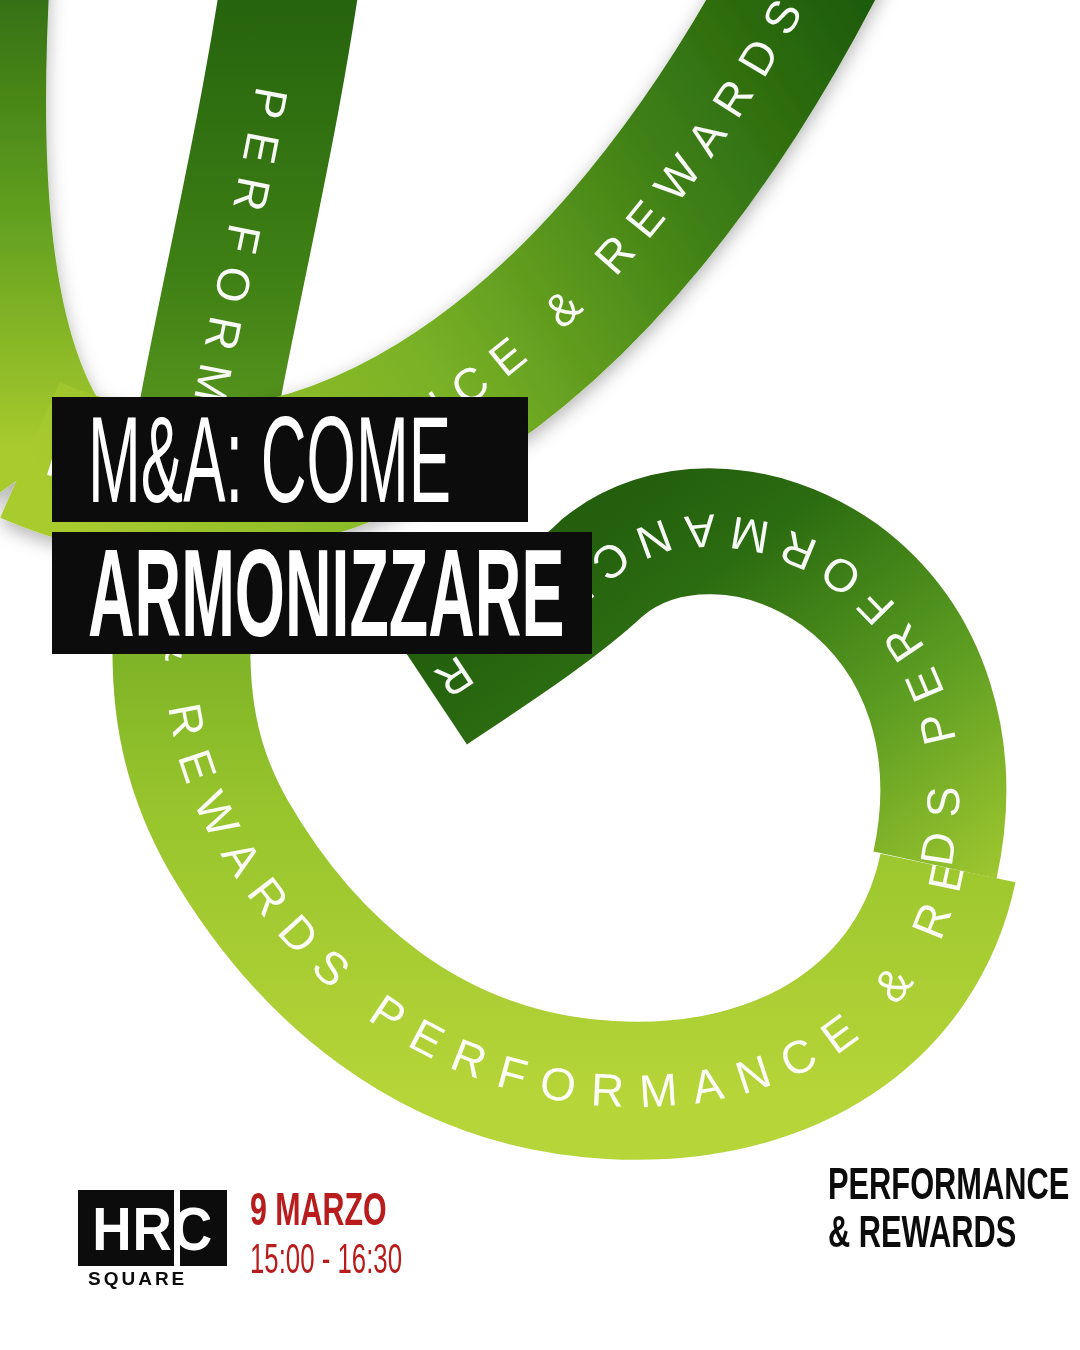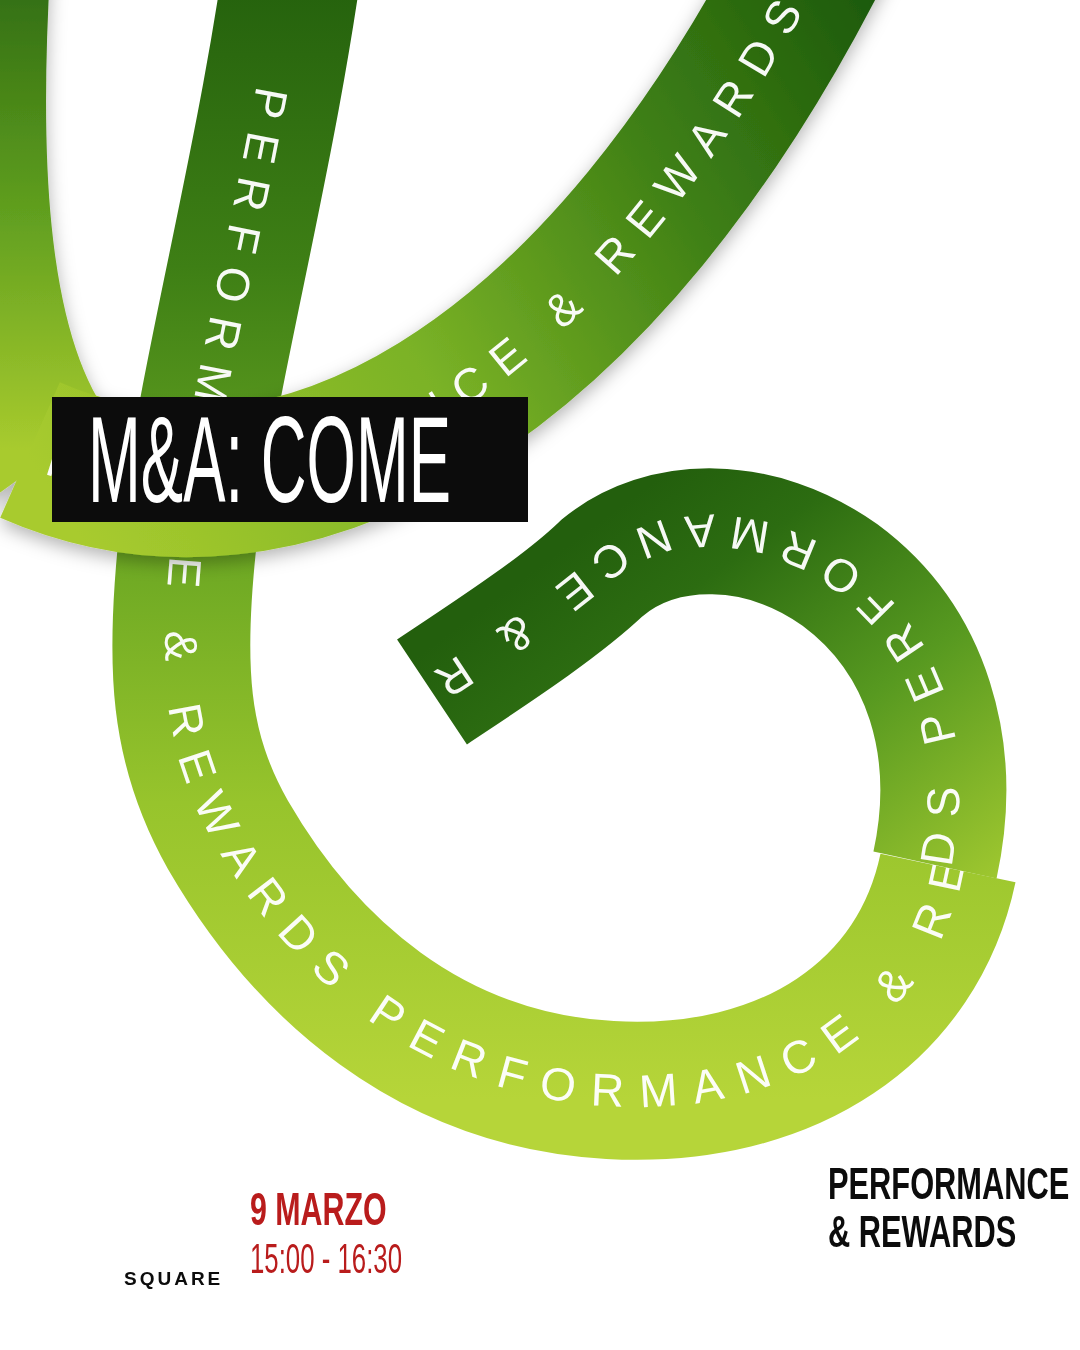--- a/index.html
+++ b/index.html
@@ -49,21 +49,21 @@
     background:#0c0c0c;display:flex;align-items:center;justify-content:center;
   }
   .hrc-logo .hrc-text{
     color:#ffffff;font-weight:700;font-size:62px;
     display:inline-block;transform:scaleX(0.88);transform-origin:center;
     letter-spacing:1px;
   }
   .hrc-slit{position:absolute;left:96px;top:0;width:6px;height:76px;background:#ffffff;}
   .hrc-square{
     position:absolute;left:88px;top:1268px;
-    color:#0c0c0c;font-weight:700;font-size:19px;letter-spacing:3px;margin-left:36px;
+    color:#0c0c0c;font-weight:700;font-size:19px;letter-spacing:3px;
   }
   .date-block{position:absolute;left:250px;top:1186px;color:#b91c1c;}
   .date-line{
     display:block;font-size:46px;font-weight:700;line-height:46px;
     transform:scaleX(0.66);transform-origin:left center;white-space:nowrap;
   }
   .time-line{
     display:block;font-size:43px;font-weight:400;line-height:46px;margin-top:3px;
     transform:scaleX(0.6);transform-origin:left center;white-space:nowrap;
   }
@@ -129,21 +129,28 @@
       <path id="ribbonB1" d="M 30,450 C 280,560 600,400 835,-85" fill="none" stroke="url(#gradB1)" stroke-width="148"></path>
     </g>
     <text class="ribbon-text" dominant-baseline="central">
       <textPath href="#ribbonB1" startOffset="20">PERFORMANCE &amp; REWARDS PERFOR</textPath>
     </text>
   </svg>
 
   <div id="box1" class="title-box">
     <span class="title-line">M&amp;A: COME</span>
   </div>
+  <div id="box2" class="title-box">
+    <span class="title-line">ARMONIZZARE</span>
+  </div>
 
+  <div class="hrc-logo">
+    <span class="hrc-text">HRC</span>
+    <span class="hrc-slit"></span>
+  </div>
   <div class="hrc-square">SQUARE</div>
 
   <div class="date-block">
     <span class="date-line">9 MARZO</span>
     <span class="time-line">15:00 - 16:30</span>
   </div>
 
   <div class="brand-block">
     <span class="brand-line">PERFORMANCE</span>
     <span class="brand-line">&amp; REWARDS</span>

